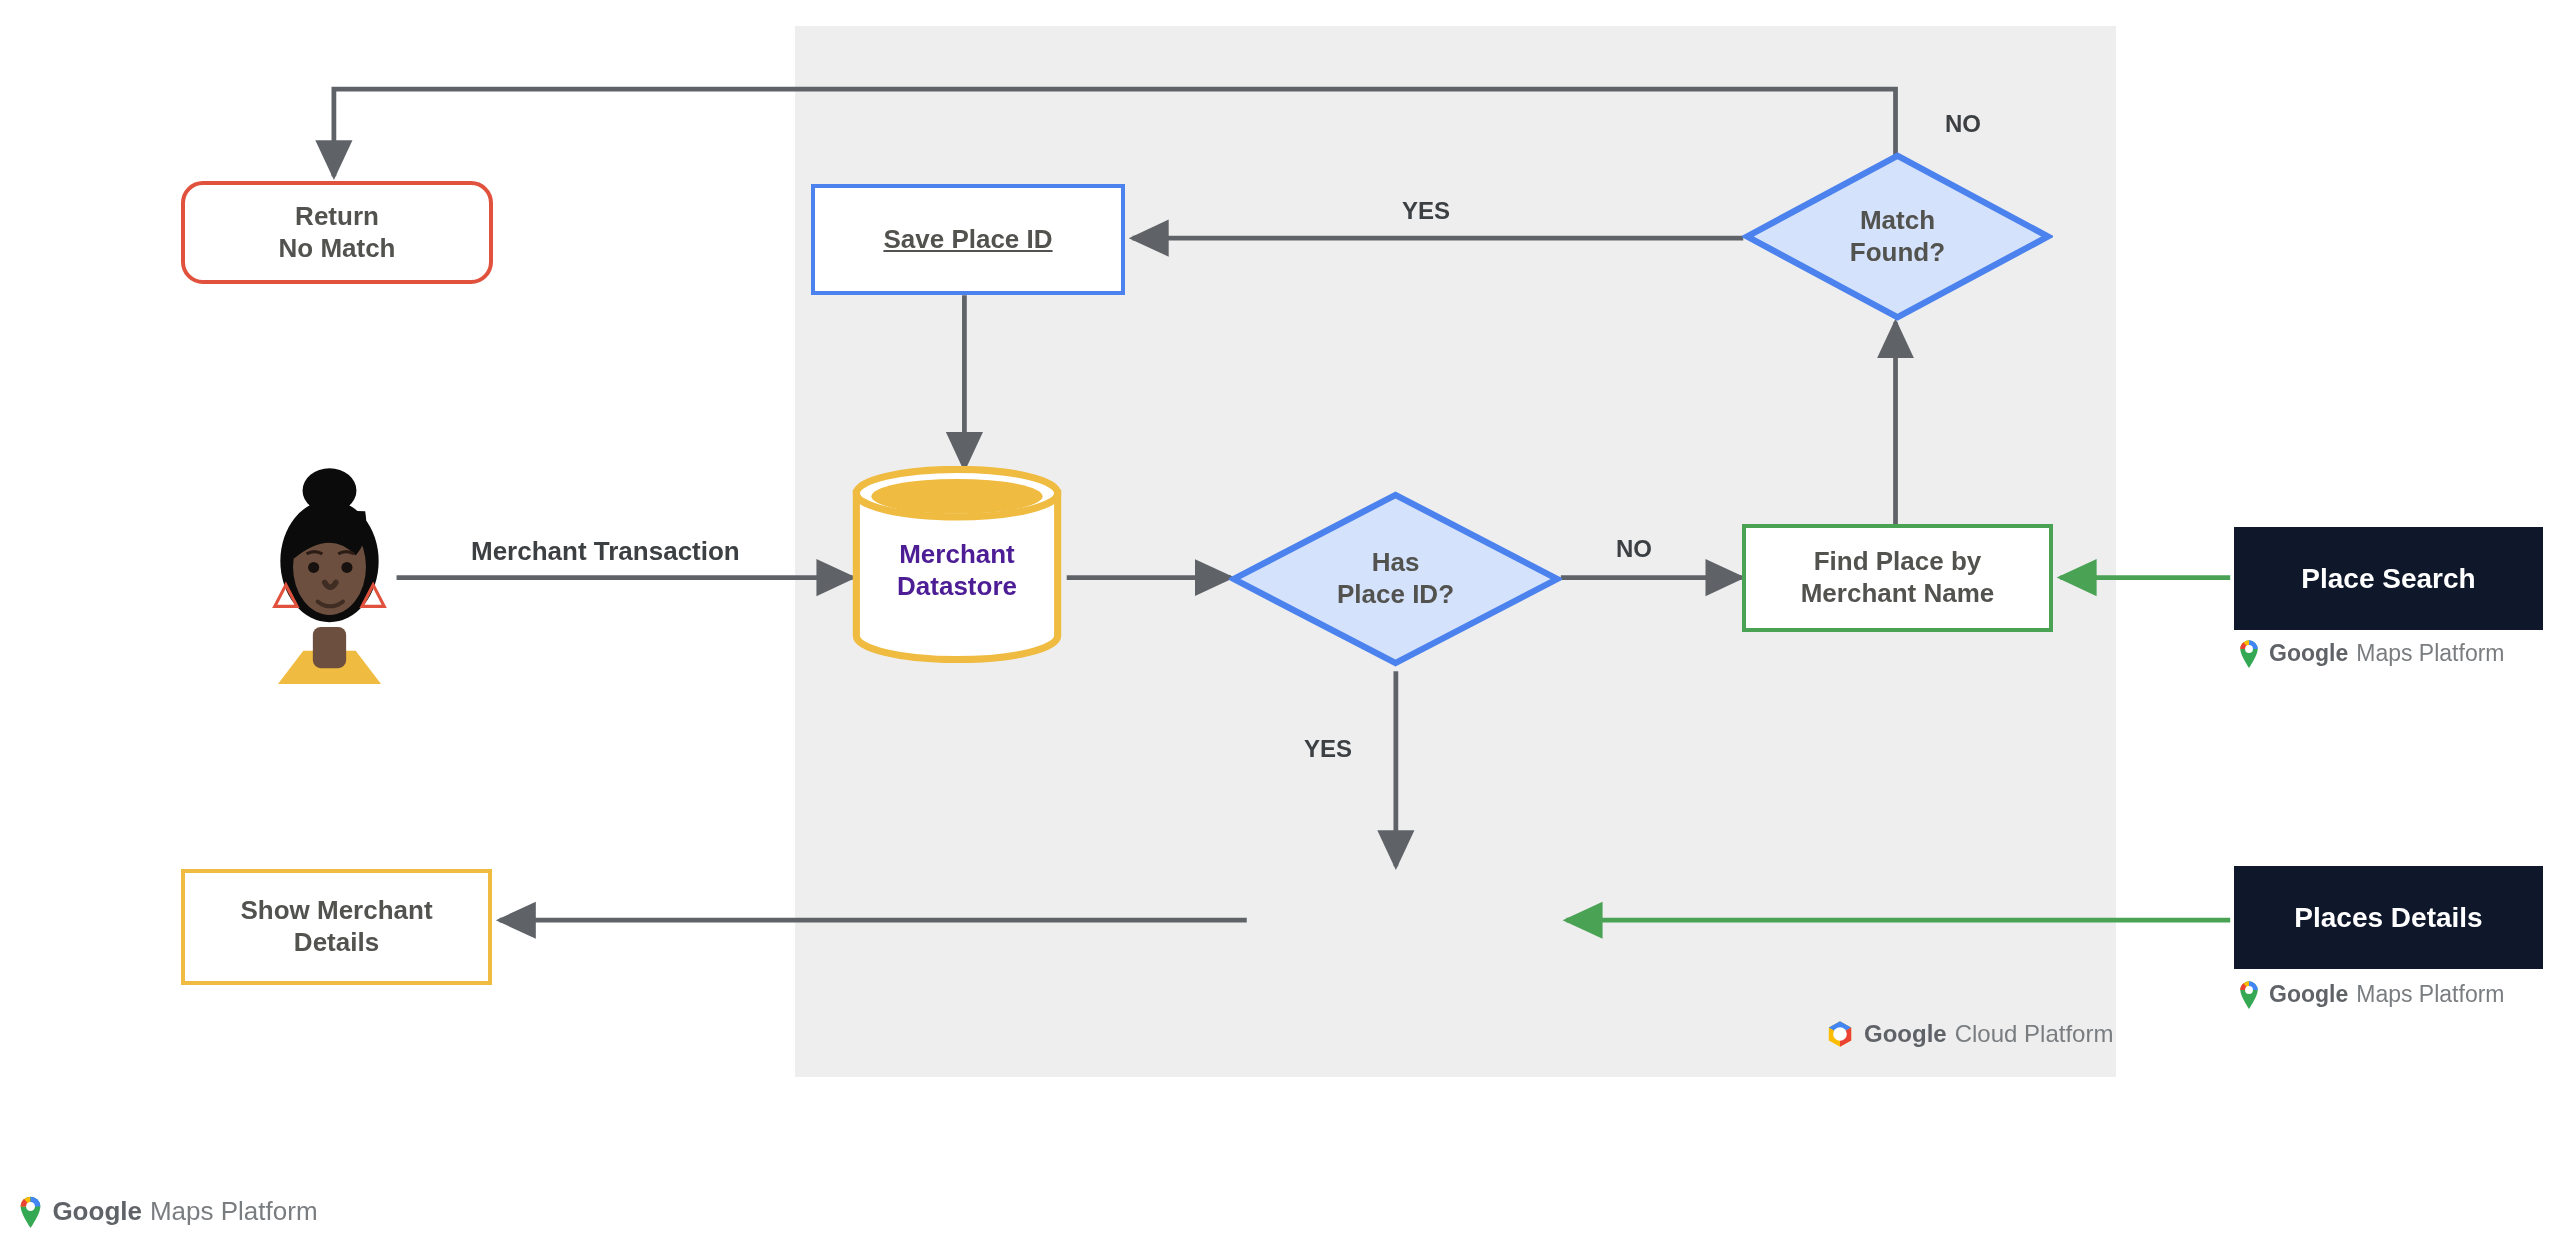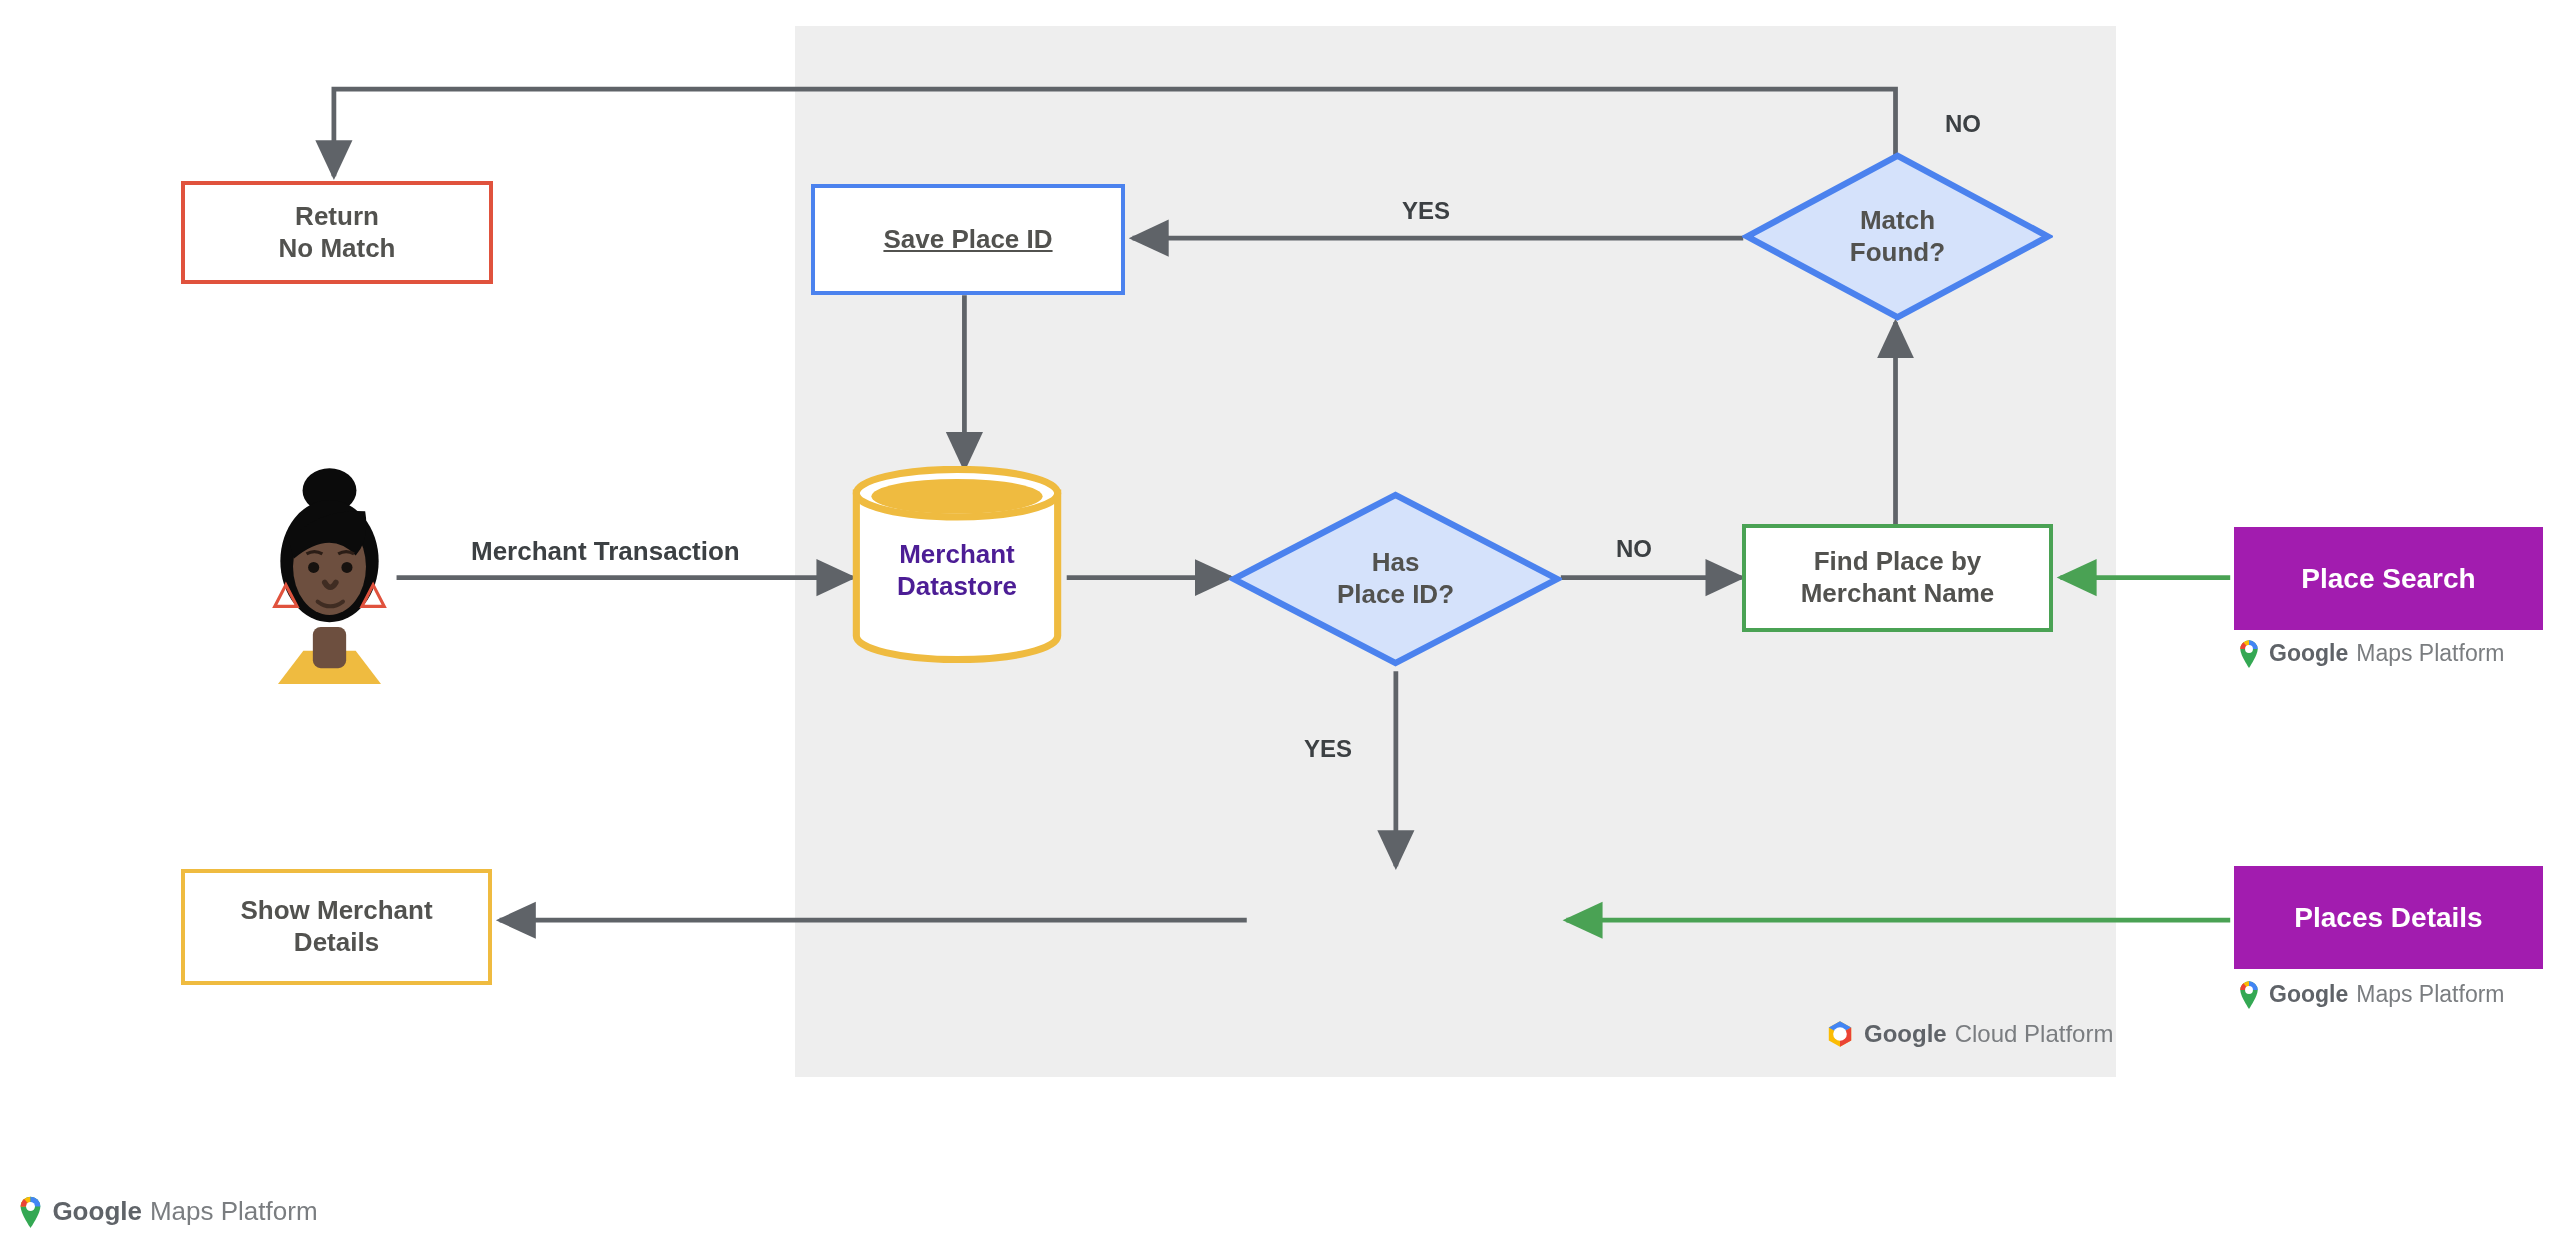--- a/index.html
+++ b/index.html
@@ -47,21 +47,21 @@
   .node.blue   { border: 4.8px solid #4b82ee; text-decoration: underline; }
   .node.green  { border: 4.8px solid #4aa254; }
   .node.yellow { border: 4.8px solid #efbb40; }
 
   
   .chip {
     box-sizing: border-box;
     display: flex;
     align-items: center;
     justify-content: center;
-    background: #a21caf;
+    background: #0f172a;
     color: #ffffff;
     font-weight: bold;
     text-align: center;
   }
   .diamond-label {
     position: absolute;
     left: 0; top: 0;
     width: 100%; height: 100%;
     display: flex;
     align-items: center;
@@ -168,21 +168,21 @@
 
       <path d="M 79 152 Q 86 164 93 152" stroke="#3f2c22" stroke-width="7" fill="none" stroke-linecap="round"></path>
 
       <path d="M 70 176 Q 86 188 102 176" stroke="#3f2c22" stroke-width="5" fill="none" stroke-linecap="round"></path>
 
       <path d="M 30 155 L 44 182 L 16 182 Z" stroke="#e0523d" stroke-width="4" fill="none"></path>
       <path d="M 140 155 L 154 182 L 126 182 Z" stroke="#e0523d" stroke-width="4" fill="none"></path>
     </svg>
   </div>
 
-  <div class="abs node red" style="left:181px;top:181px;width:312px;height:103px;font-size:26px;">Return
+  <div class="abs node red" style="left:181px;top:181px;width:312px;height:103px;font-size:26px;border-radius:22px;">Return
 No Match</div>
 
   <div class="abs node blue" style="left:811px;top:184px;width:314px;height:111px;font-size:26px;">Save Place ID</div>
 
   <div class="abs" style="left:850px;top:466px;width:214px;height:197px;">
     <svg viewBox="0 0 270 248" style="width:214px;height:197px;display:block;position:absolute;left:0;top:0;">
       <path d="M 8 34 L 8 214 A 127 30 0 0 0 262 214 L 262 34 Z" fill="#ffffff" stroke="#efbb40" stroke-width="9"></path>
       <ellipse cx="135" cy="34" rx="127" ry="30" fill="#ffffff" stroke="#efbb40" stroke-width="9"></ellipse>
       <ellipse cx="135" cy="38" rx="108" ry="22" fill="#efbb40"></ellipse>
     </svg>

